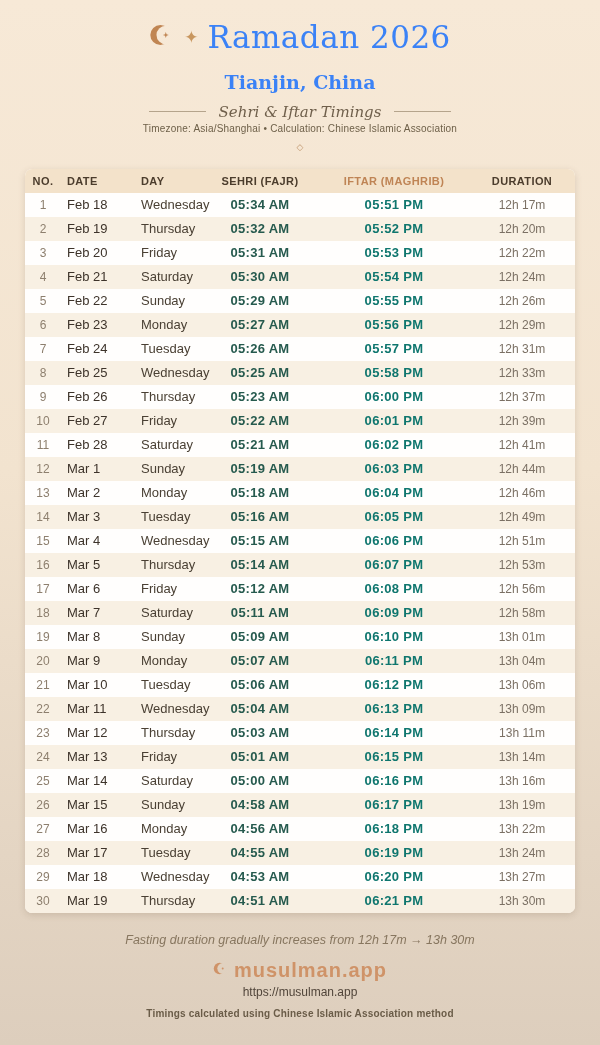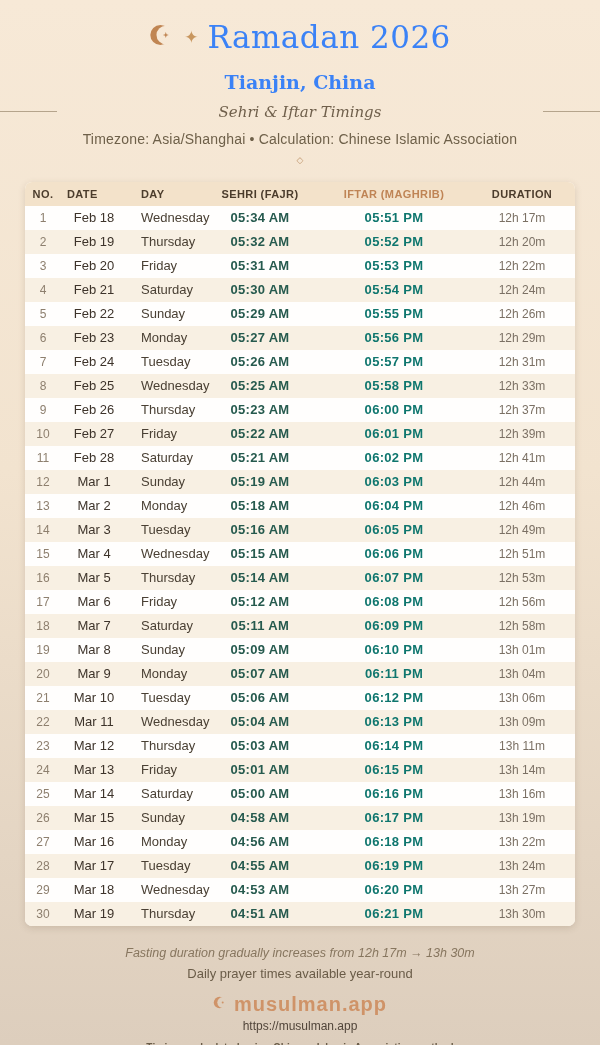--- a/index.html
+++ b/index.html
@@ -15,27 +15,27 @@
   .crescent-svg { display:inline-block; }
   .sparkle { color:#c8965e; font-size:17px; line-height:1; }
   .title {
     font-family:"DejaVu Serif", serif; font-weight:400;
     font-size:31px; color:#3b82f6; line-height:1.05; letter-spacing:0.5px;
   }
   .location {
     font-family:"DejaVu Serif", serif; font-weight:bold;
     font-size:19px; color:#3b82f6; margin-top:17px;
   }
-  .subtitle-row { display:flex; justify-content:space-between; align-items:center; gap:13px; margin-top:10px; }
+  .subtitle-row { display:flex; justify-content:center; align-items:center; gap:13px; margin-top:10px; }
   .subtitle-line { width:57px; height:1px; background:#b5a48c; }
   .subtitle {
     font-family:"DejaVu Serif", serif; font-style:italic;
     font-size:15px; color:#6f5f4b;
   }
-  .meta { font-size:14px; color:#6e6049; margin-top:10px; letter-spacing:0.2px; }
+  .meta { font-size:10px; color:#6e6049; margin-top:2px; letter-spacing:0.2px; }
   .diamond { font-size:9px; color:#c0976e; margin-top:9px; line-height:1; }
 
   .card {
     width:550px; margin:17px auto 0; border-radius:7px; overflow:hidden;
     background:#fffdfa; box-shadow:0 2px 7px rgba(96,74,52,0.18);
   }
   .grid-row {
     display:grid;
     grid-template-columns:36px 60px 80px 118px 150px 106px;
     height:24px; align-items:center;
@@ -46,21 +46,21 @@
   }
   .th-no, .td-no { text-align:center; }
   .th-date, .td-date { text-align:left; padding-left:6px; }
   .th-day, .td-day { text-align:left; padding-left:20px; }
   .th-sehri, .td-sehri, .th-iftar, .td-iftar, .th-dur, .td-dur { text-align:center; }
   .th-iftar { color:#bf8455; }
 
   .trow { font-size:13px; background:#fffefd; }
   .trow:nth-child(even) { background:#f8f0e3; }
   .td-no   { color:#8d7f6e; font-size:12px; }
-  .td-date { color:#3d332a;text-align:center; }
+  .td-date { color:#3d332a; }
   .td-day  { color:#4a4034; }
   .td-sehri{ color:#265a4e; font-weight:bold; letter-spacing:0.3px; }
   .td-iftar{ color:#0f766e; font-weight:bold; letter-spacing:0.3px; }
   .td-dur  { color:#7b7064; font-size:12px; }
 
   .footer { text-align:center; }
   .fast-note {
     font-style:italic; font-size:12.5px; color:#87765f; margin-top:20px;
   }
   .dua {
@@ -351,21 +351,20 @@
     <div class="td-day">Thursday</div>
     <div class="td-sehri">04:51 AM</div>
     <div class="td-iftar">06:21 PM</div>
     <div class="td-dur">13h 30m</div>
   </div>
     </div>
 </div>
 
 <div class="footer">
   <div class="fast-note">Fasting duration gradually increases from 12h 17m → 13h 30m</div>
-  <div class="avail">Daily prayer times available year-round</div>
   <div class="brand-row">
     <span class="crescent-svg">
       <svg width="15" height="15" viewBox="0 0 24 24">
         <defs>
             <mask id="m2">
               <rect width="24" height="24" fill="white"></rect>
               <circle cx="15.5" cy="12" r="8.6" fill="black"></circle>
             </mask>
           </defs>
         <circle cx="10.5" cy="12" r="9.3" fill="#cf9368" mask="url(#m2)"></circle>

